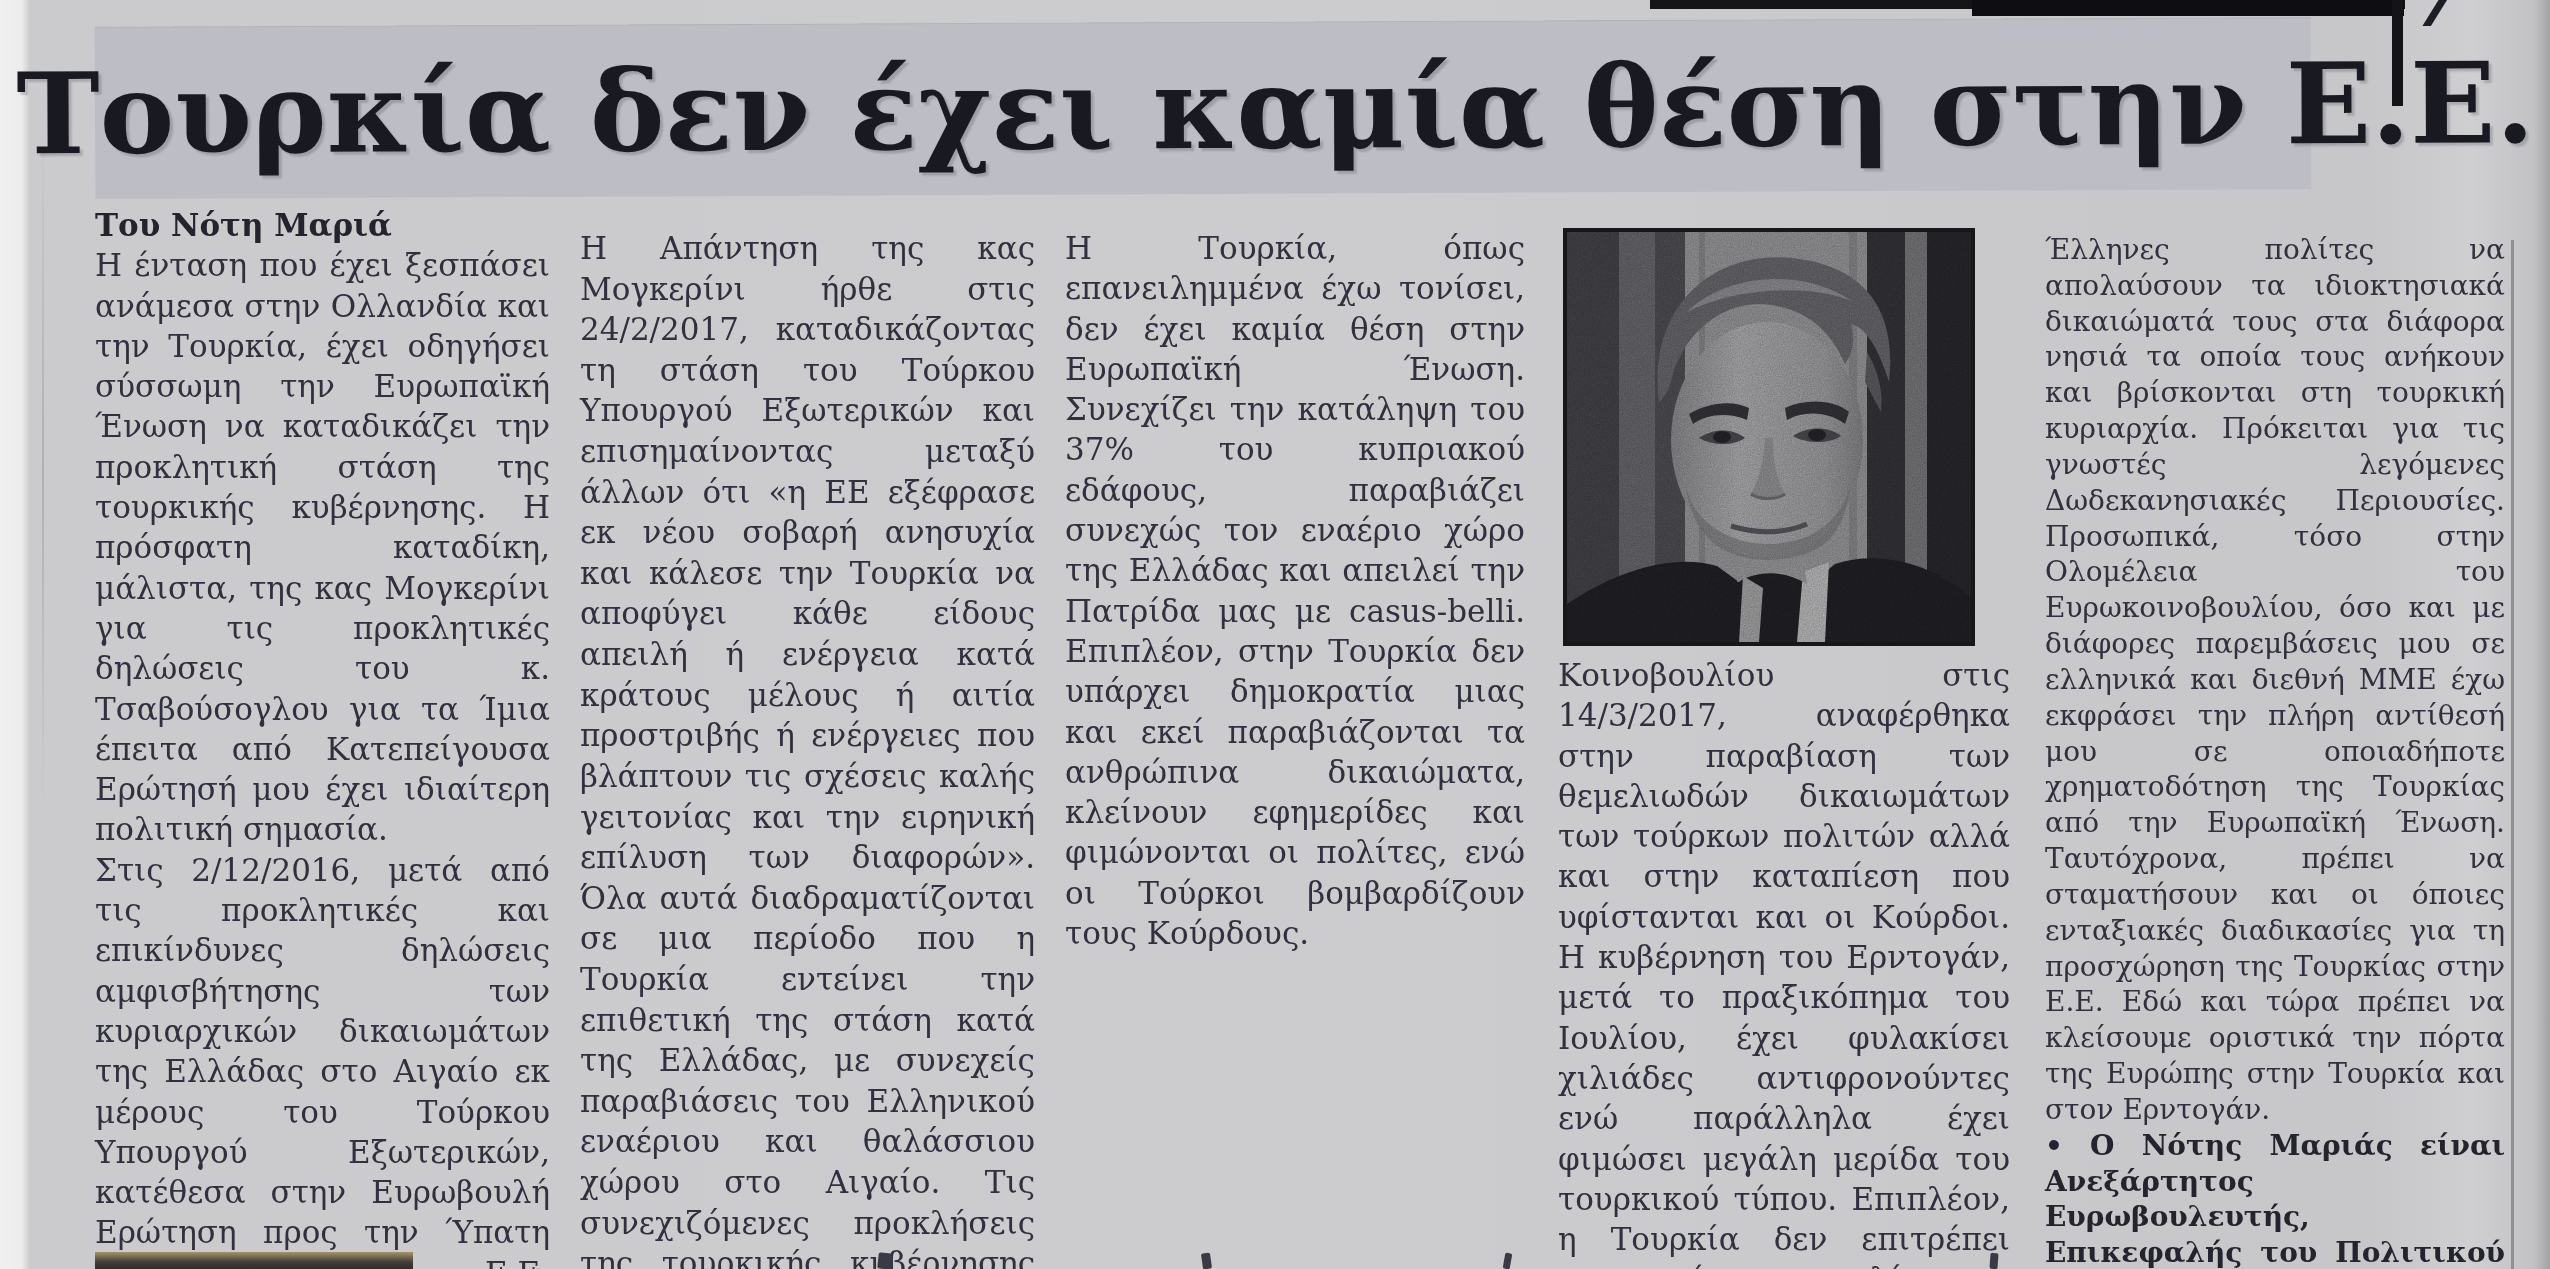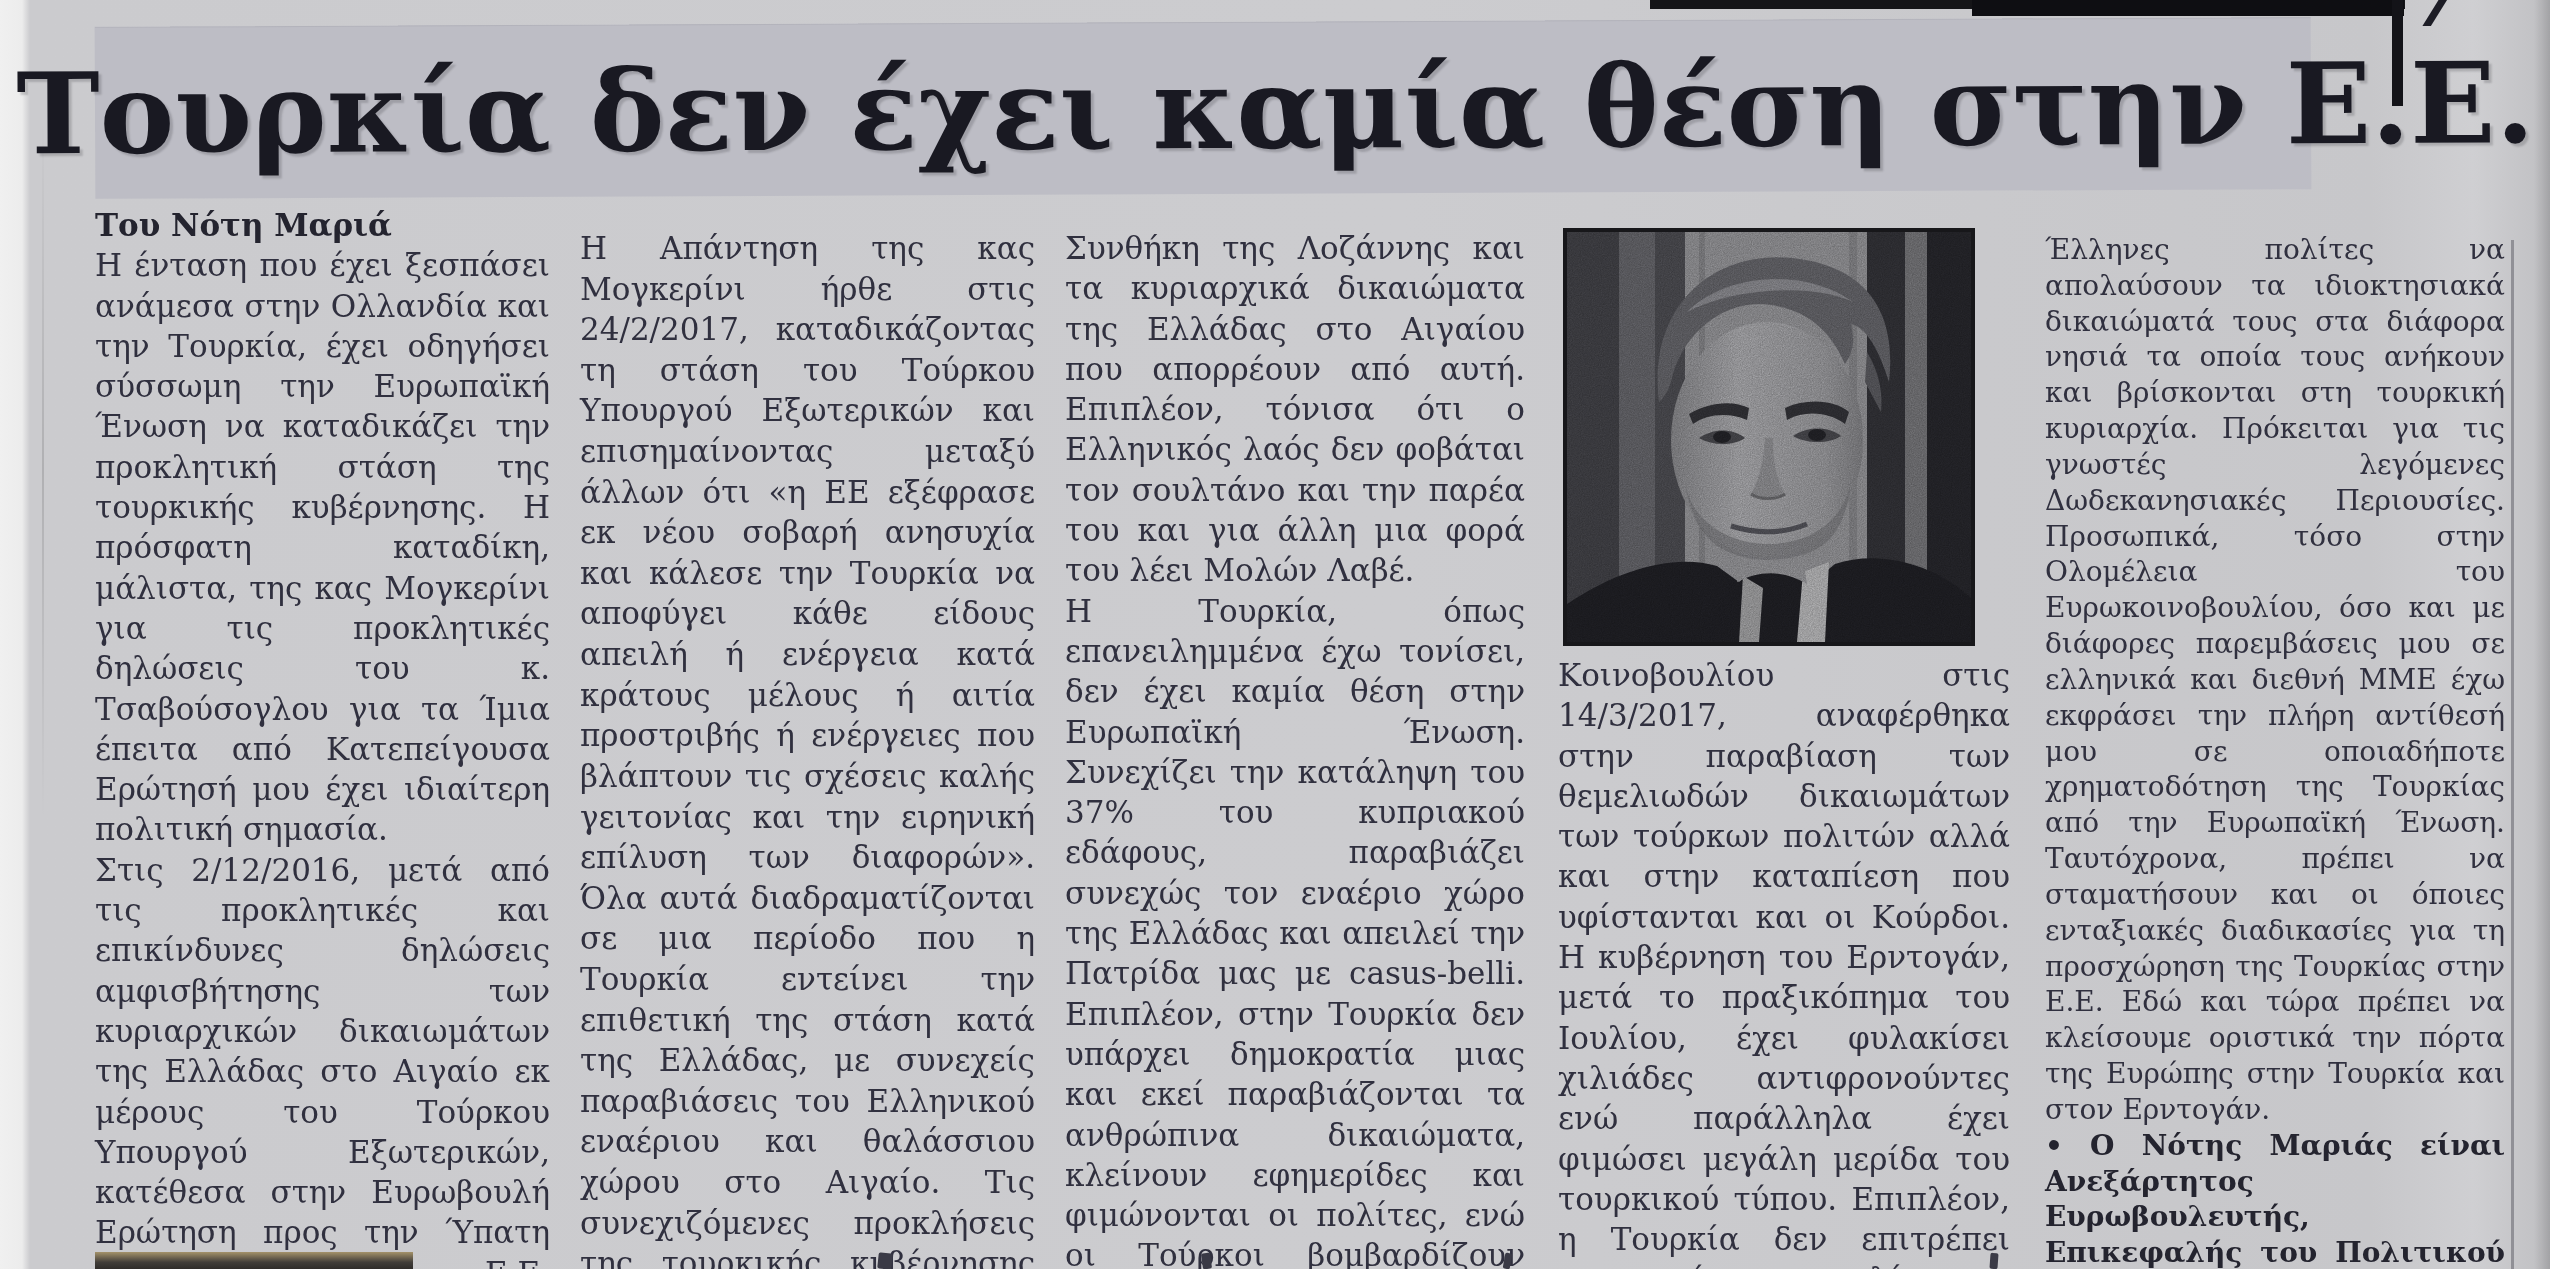--- a/index.html
+++ b/index.html
@@ -82,21 +82,20 @@
     <p class="byline">Του Νότη Μαριά</p>
     <p>Η ένταση που έχει ξεσπάσει ανάμεσα στην Ολλανδία και την Τουρκία, έχει οδηγήσει σύσσωμη την Ευρωπαϊκή Ένωση να καταδικάζει την προκλητική στάση της τουρκικής κυβέρνησης. Η πρόσφατη καταδίκη, μάλιστα, της κας Μογκερίνι  για τις προκλητικές δηλώσεις του κ. Τσαβούσογλου για τα Ίμια έπειτα από Κατεπείγουσα Ερώτησή μου έχει ιδιαίτερη πολιτική σημασία.</p>
     <p>Στις 2/12/2016, μετά από τις προκλητικές και επικίνδυνες δηλώσεις αμφισβήτησης των κυριαρχικών δικαιωμάτων της Ελλάδας στο Αιγαίο εκ μέρους του Τούρκου Υπουργού Εξωτερικών, κατέθεσα στην Ευρωβουλή Ερώτηση προς την Ύπατη Εκπρόσωπο της Ε.Ε. Φεντερίκα Μογκερίνι, ζητώντας της να λάβει μέτρα προκειμένου να υποχρεωθεί η Τουρκία να σεβαστεί το Διεθνές Δίκαιο και να πάψει να αμφισβητεί τα κυριαρχικά δικαιώματα της Ελλάδας.</p>
   </div>
 
   <div class="col col-2">
     <p>Η Απάντηση της κας Μογκερίνι ήρθε στις 24/2/2017, καταδικάζοντας τη στάση του Τούρκου Υπουργού Εξωτερικών και επισημαίνοντας μεταξύ άλλων ότι «η ΕΕ εξέφρασε εκ νέου σοβαρή ανησυχία και κάλεσε την Τουρκία να αποφύγει κάθε είδους απειλή ή ενέργεια κατά κράτους μέλους ή αιτία προστριβής ή ενέργειες που βλάπτουν τις σχέσεις καλής γειτονίας και την ειρηνική επίλυση των διαφορών». Όλα αυτά διαδραματίζονται σε μια περίοδο που η Τουρκία εντείνει την επιθετική της στάση κατά της Ελλάδας, με συνεχείς παραβιάσεις του Ελληνικού εναέριου και θαλάσσιου χώρου στο Αιγαίο. Τις συνεχιζόμενες προκλήσεις της τουρκικής κυβέρνησης κατήγγειλα για ακόμη μια φορά, με παρέμβασή μου στην Ολομέλεια του Ευρωπαϊκού Κοινοβουλίου στο Στρασβούργο τη Δευτέρα 13/3/2017. Όπως επισήμανα και στην ομιλία μου, ο Ερντογάν συνεχίζει να αμφισβητεί τη</p>
   </div>
 
   <div class="col col-3">
-    <p>Συνθήκη της Λοζάννης και τα κυριαρχικά δικαιώματα της Ελλάδας στο Αιγαίου που απορρέουν από αυτή. Επιπλέον, τόνισα ότι ο Ελληνικός λαός δεν φοβάται τον σουλτάνο και την παρέα του και για άλλη μια φορά του λέει Μολών Λαβέ.</p>
     <p>Η Τουρκία, όπως επανειλημμένα έχω τονίσει, δεν έχει καμία θέση στην Ευρωπαϊκή Ένωση. Συνεχίζει την κατάληψη του 37% του κυπριακού εδάφους, παραβιάζει συνεχώς τον εναέριο χώρο της Ελλάδας και απειλεί την Πατρίδα μας με casus-belli. Επιπλέον, στην Τουρκία δεν υπάρχει δημοκρατία μιας και εκεί παραβιάζονται τα ανθρώπινα δικαιώματα, κλείνουν εφημερίδες και φιμώνονται οι πολίτες, ενώ οι Τούρκοι βομβαρδίζουν τους Κούρδους.</p>
 
   </div>
 
   <div class="photo-frame">
     <svg width="404" height="410" viewBox="0 0 404 410" xmlns="http://www.w3.org/2000/svg">
       <defs>
         <filter id="grain" x="0" y="0" width="100%" height="100%">
           <feTurbulence type="fractalNoise" baseFrequency="0.9" numOctaves="2" result="n"></feTurbulence>
           <feColorMatrix in="n" type="matrix" values="0 0 0 0 0  0 0 0 0 0  0 0 0 0 0  0.5 0.5 0.5 0 0"></feColorMatrix>

